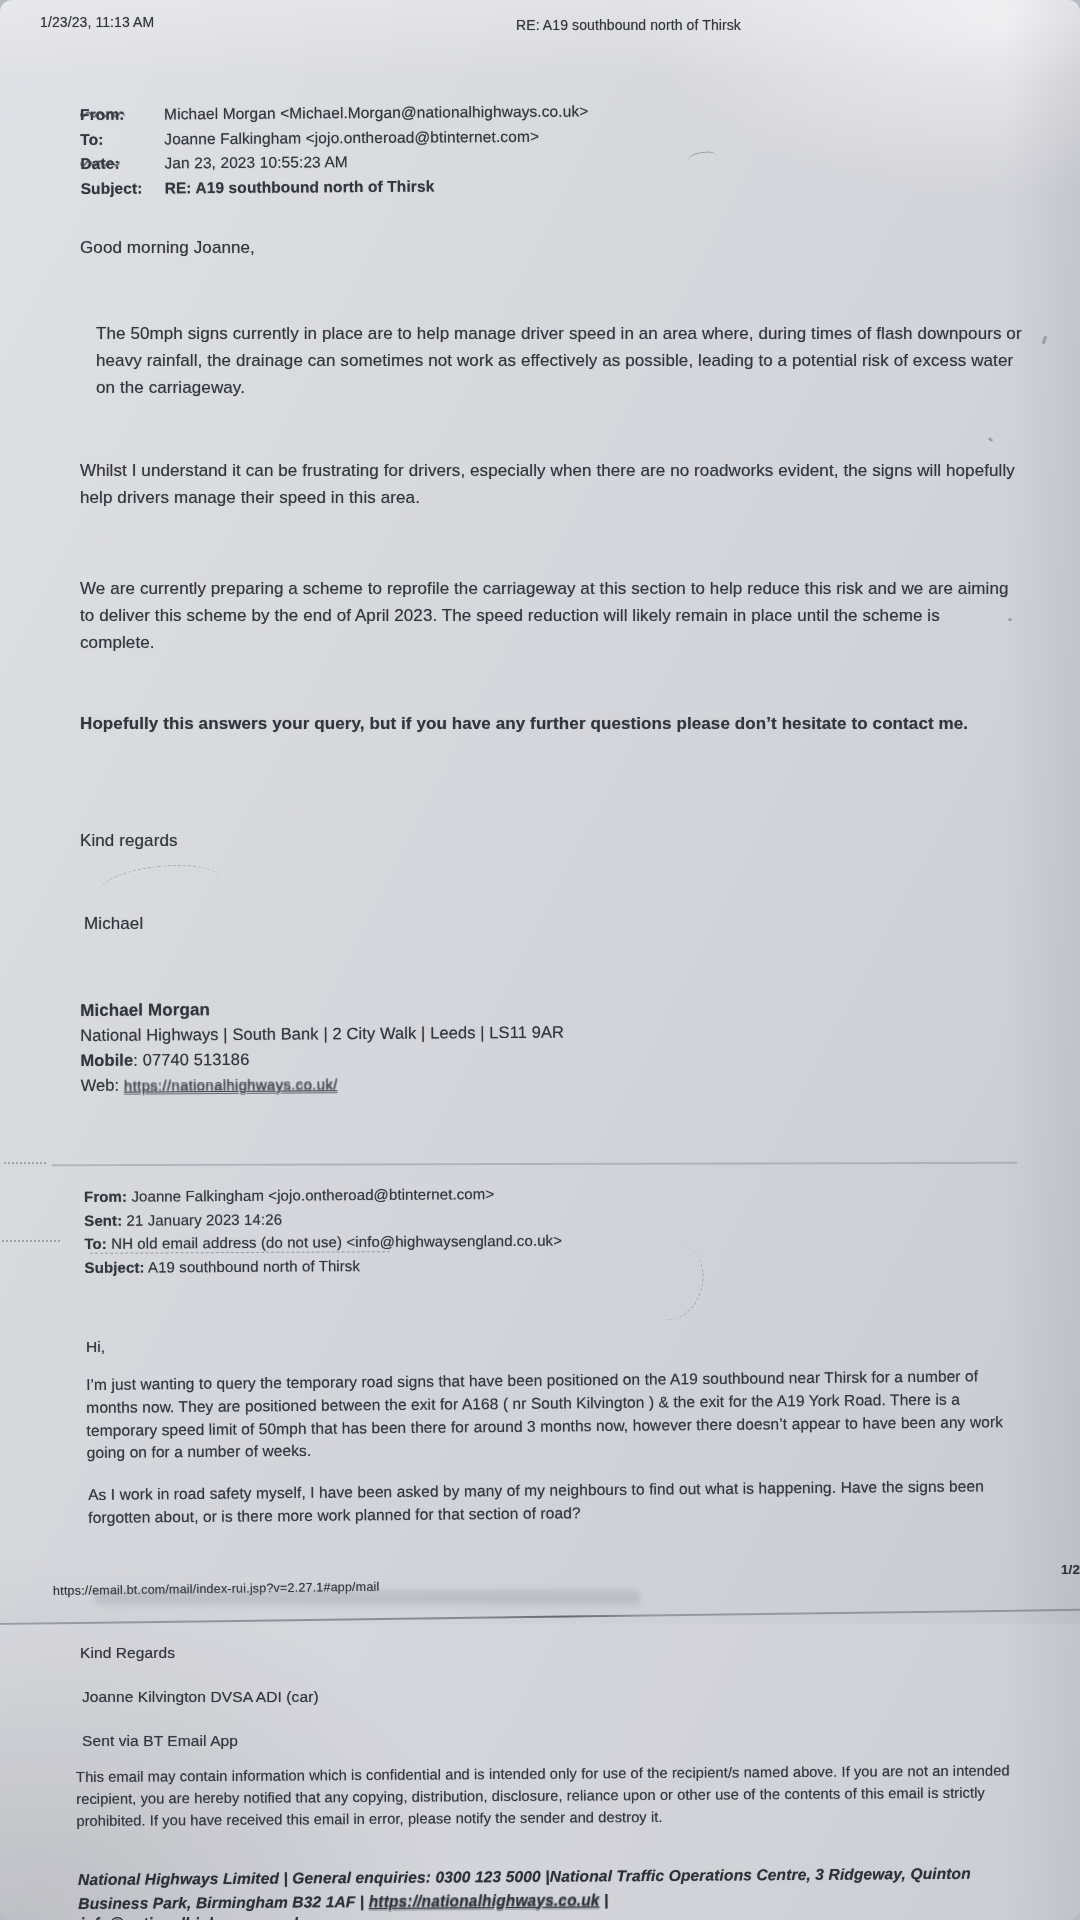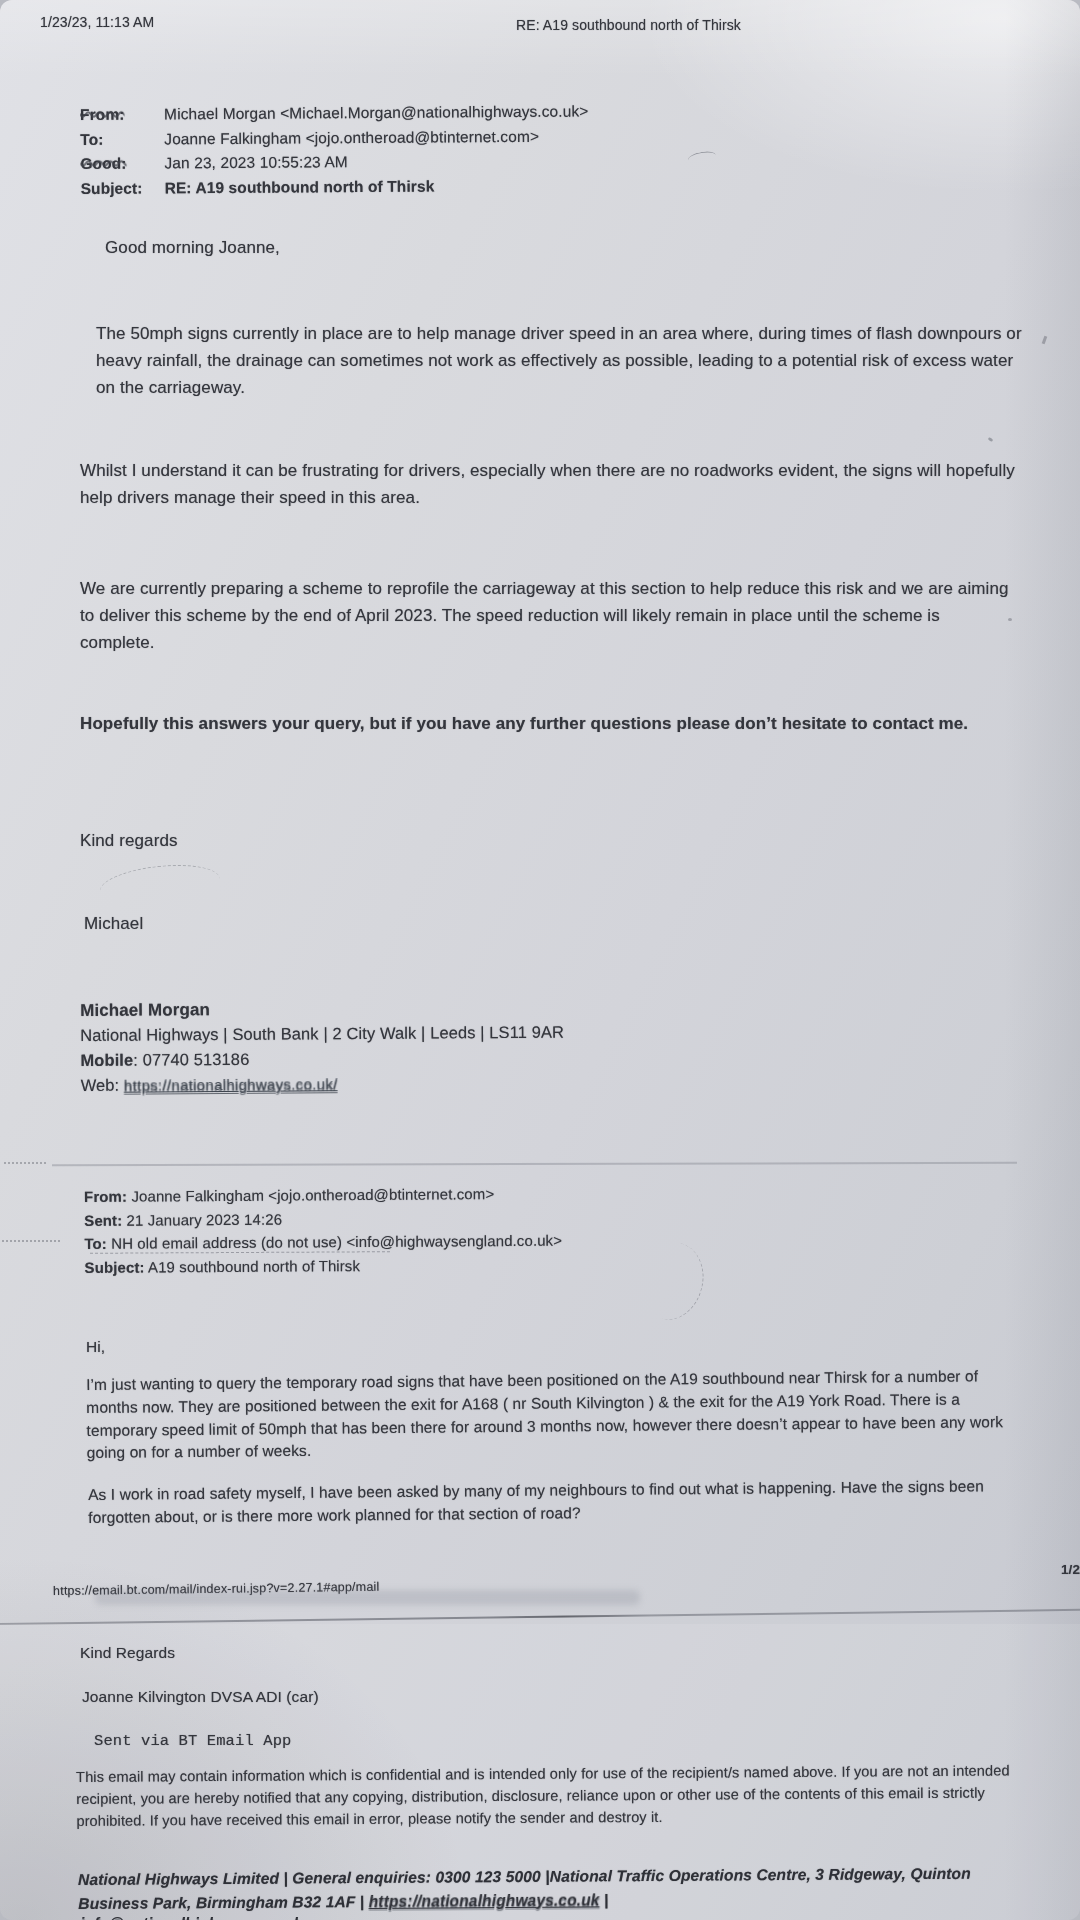--- a/index.html
+++ b/index.html
@@ -68,32 +68,32 @@
   <div class="abs txt hdr-table tilt2">
     <div class="hdr-row">
       <span class="hdr-label smudged">From:</span>
       <span class="hdr-val">Michael Morgan &lt;Michael.Morgan@nationalhighways.co.uk&gt;</span>
     </div>
     <div class="hdr-row">
       <span class="hdr-label">To:</span>
       <span class="hdr-val">Joanne Falkingham &lt;jojo.ontheroad@btinternet.com&gt;</span>
     </div>
     <div class="hdr-row">
-      <span class="hdr-label smudged">Good:</span>
+      <span class="hdr-label smudged">Date:</span>
       <span class="hdr-val">Jan 23, 2023 10:55:23 AM</span>
     </div>
     <div class="hdr-row">
       <span class="hdr-label">Subject:</span>
       <span class="hdr-val b">RE: A19 southbound north of Thirsk</span>
     </div>
   </div>
 
   <div class="abs mark" style="left:688px;top:152px;width:28px;height:10px;border-top:1.5px solid rgba(88,91,101,0.5);border-radius:60%;transform:rotate(-10deg);"></div>
 
-  <div class="abs txt body1" style="left:80px;top:234px;margin-left:25px;">Good morning Joanne,</div>
+  <div class="abs txt body1" style="left:80px;top:234px;">Good morning Joanne,</div>
   <div class="abs txt body1" style="left:96px;top:320px;">The 50mph signs currently in place are to help manage driver speed in an area where, during times of flash downpours or heavy rainfall, the drainage can sometimes not work as effectively as possible, leading to a potential risk of excess water on the carriageway.</div>
   <div class="abs txt body1" style="left:80px;top:457px;">Whilst I understand it can be frustrating for drivers, especially when there are no roadworks evident, the signs will hopefully help drivers manage their speed in this area.</div>
   <div class="abs txt body1" style="left:80px;top:575px;">We are currently preparing a scheme to reprofile the carriageway at this section to help reduce this risk and we are aiming to deliver this scheme by the end of April 2023. The speed reduction will likely remain in place until the scheme is complete.</div>
   <div class="abs txt body1" style="left:80px;top:710px;font-weight:bold;">Hopefully this answers your query, but if you have any further questions please don’t hesitate to contact me.</div>
   <div class="abs txt body1" style="left:80px;top:827px;">Kind regards</div>
   <div class="abs txt body1" style="left:84px;top:910px;">Michael</div>
 
   <div class="abs mark" style="left:100px;top:866px;width:120px;height:36px;border-top:1.5px dashed rgba(88,91,101,0.38);border-radius:50%;transform:rotate(-6deg);"></div>
 
   <div class="abs txt sig tilt2" style="left:80px;top:998px;">
@@ -141,21 +141,21 @@
 
   <div class="abs txt page-num" style="left:1038px;top:1562px;margin-left:23px;">1/2</div>
   <div class="abs txt foot-url tilt3" style="left:53px;top:1584px;">https://email.bt.com/mail/index-rui.jsp?v=2.27.1#app/mail</div>
 
   <div class="abs ghost" style="left:95px;top:1590px;width:545px;height:15px;"></div>
   <div class="abs page-rule tilt3" style="left:0;top:1623px;width:1082px;"></div>
   <div class="abs page2-light" style="left:0;top:1624px;width:1080px;height:296px;"></div>
 
   <div class="abs txt body2" style="left:80px;top:1642px;">Kind Regards</div>
   <div class="abs txt body2" style="left:82px;top:1686px;">Joanne Kilvington DVSA ADI (car)</div>
-  <div class="abs txt body2" style="left:94px;top:1730px;font-family:Liberation Mono, monospace;">Sent via BT Email App</div>
+  <div class="abs txt body2" style="left:82px;top:1730px;">Sent via BT Email App</div>
 
   <div class="abs txt disc tilt2" style="left:76px;top:1766px;">This email may contain information which is confidential and is intended only for use of the recipient/s named above. If you are not an intended recipient, you are hereby notified that any copying, distribution, disclosure, reliance upon or other use of the contents of this email is strictly prohibited. If you have received this email in error, please notify the sender and destroy it.</div>
 
   <div class="abs txt corpfoot tilt2" style="left:78px;top:1868px;">
     <span>National Highways Limited | General enquiries: 0300 123 5000 |National Traffic Operations Centre, 3 Ridgeway, Quinton Business Park, Birmingham B32 1AF | </span><span class="print-link2">https://nationalhighways.co.uk</span><span> |</span>
   </div>
 
   <div class="abs txt corpfoot cutoff" style="left:80px;top:1912px;">
     <span class="print-link2">info@nationalhighways.co.uk</span>
   </div>

